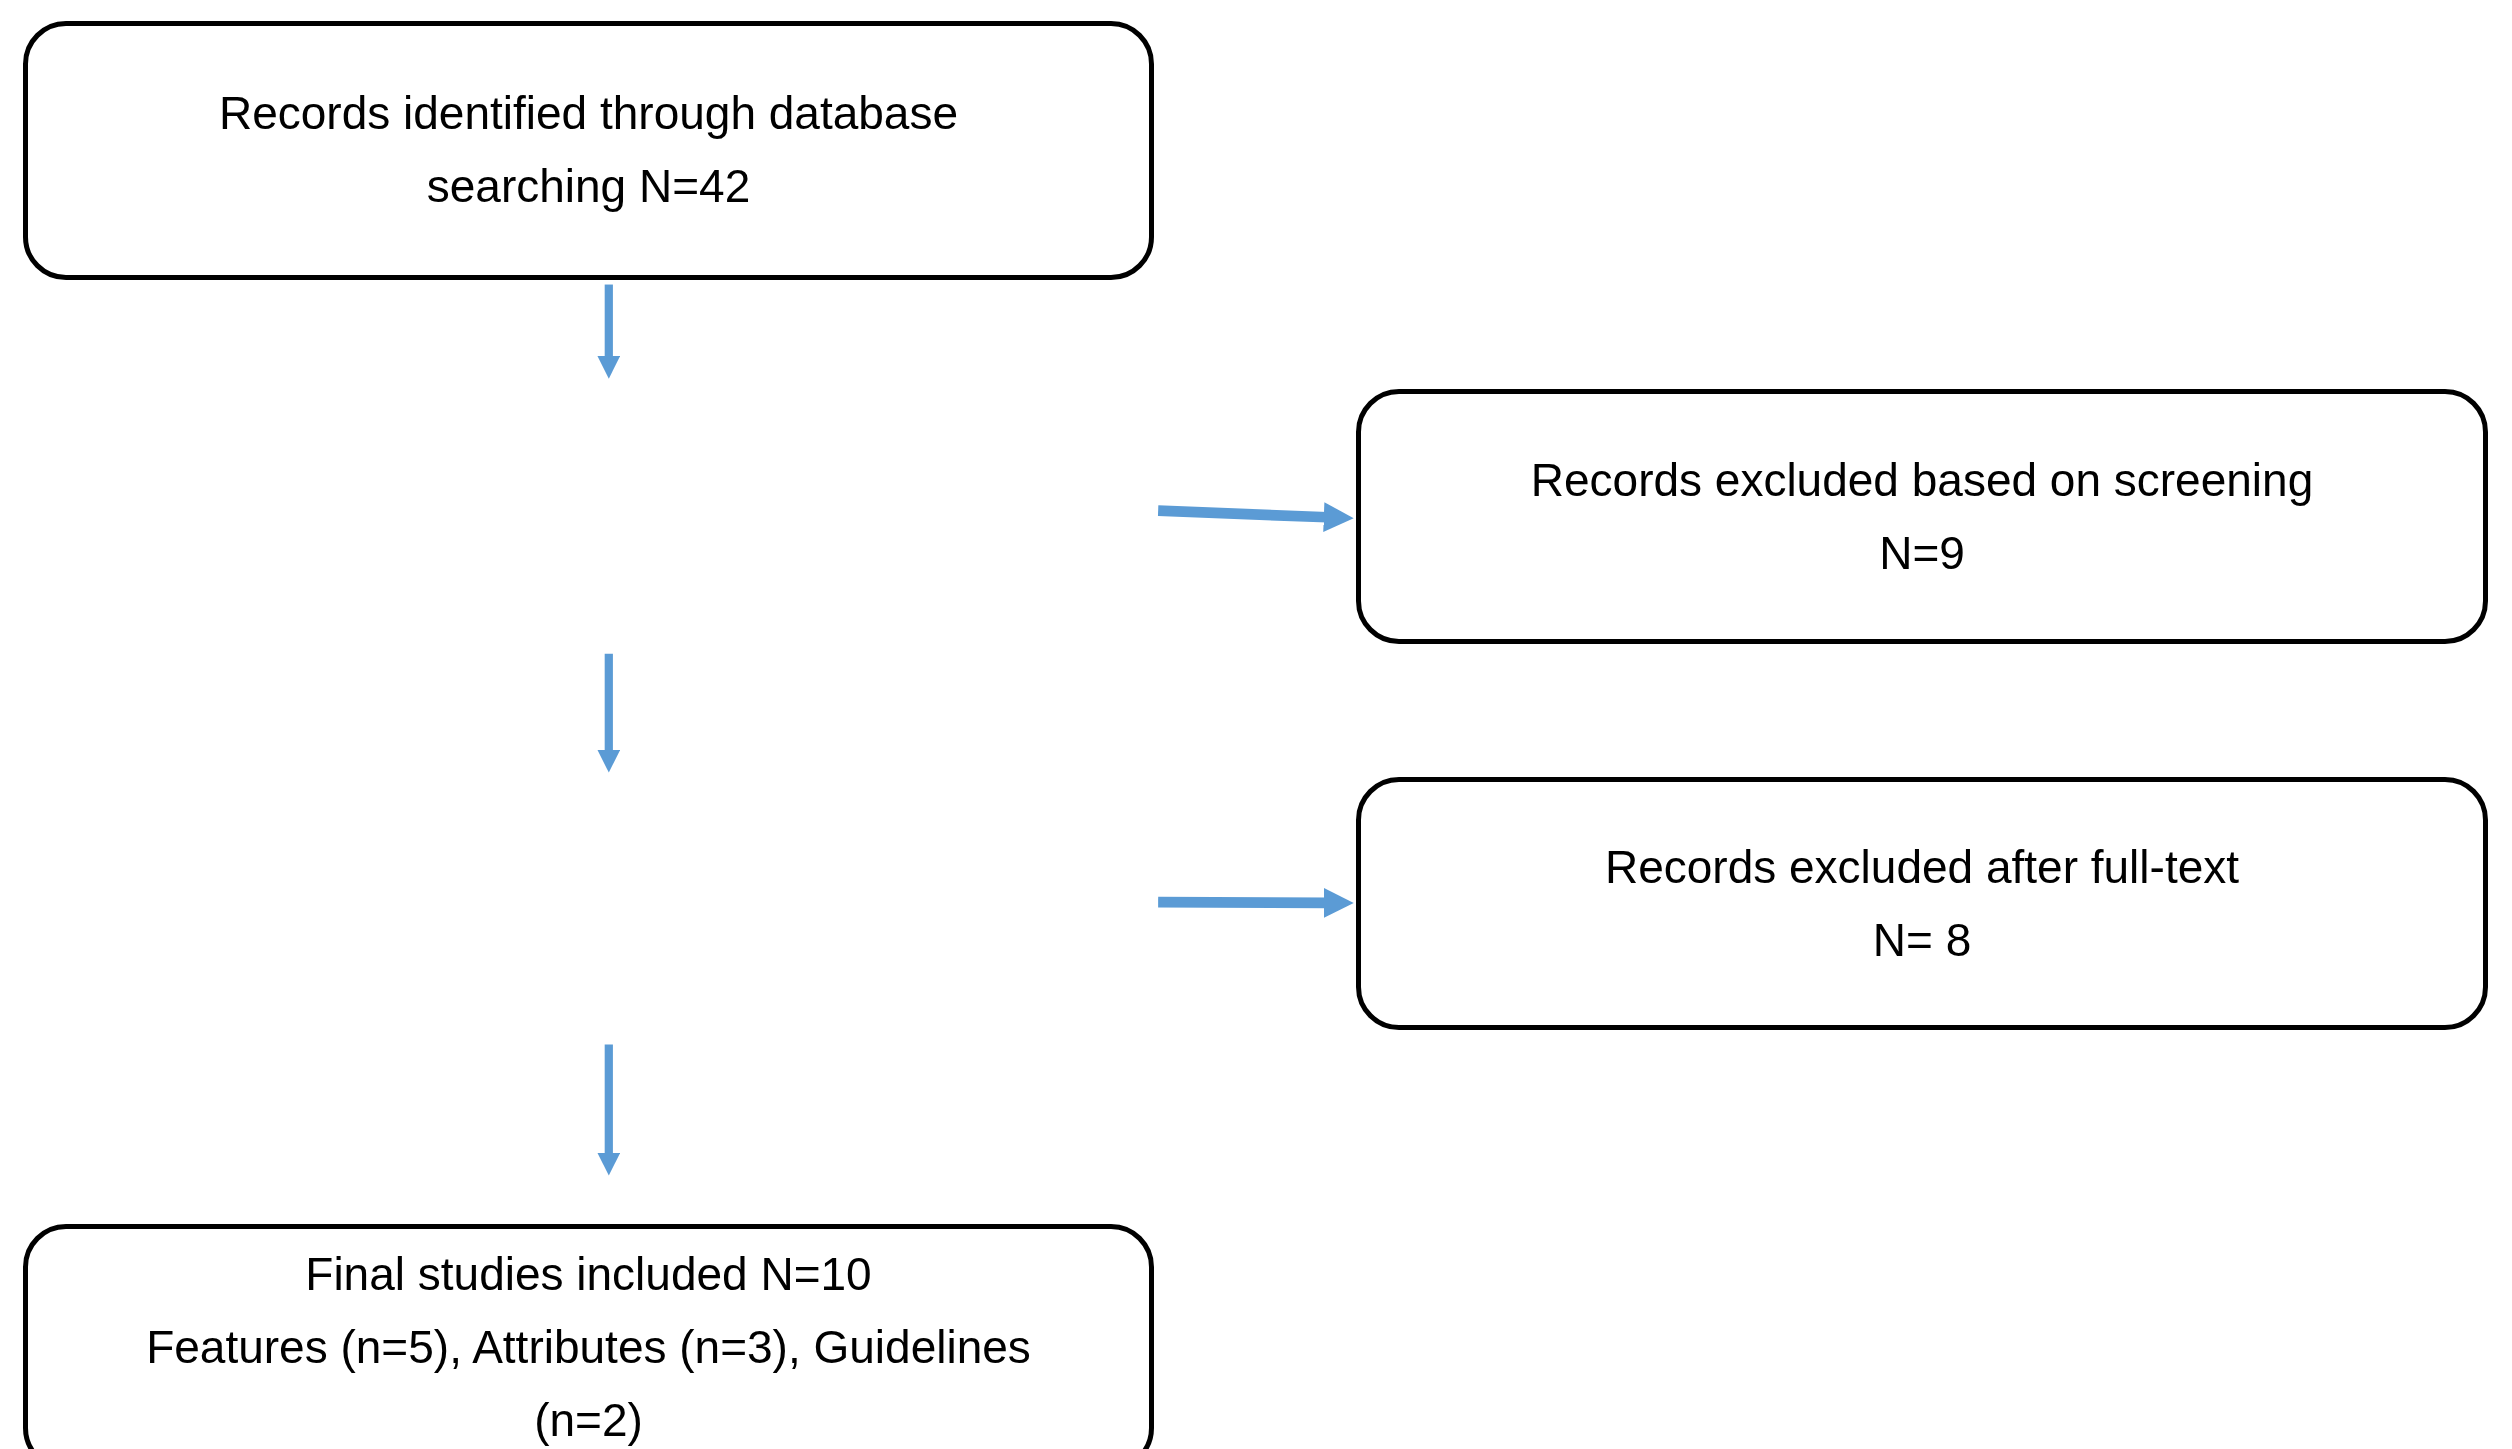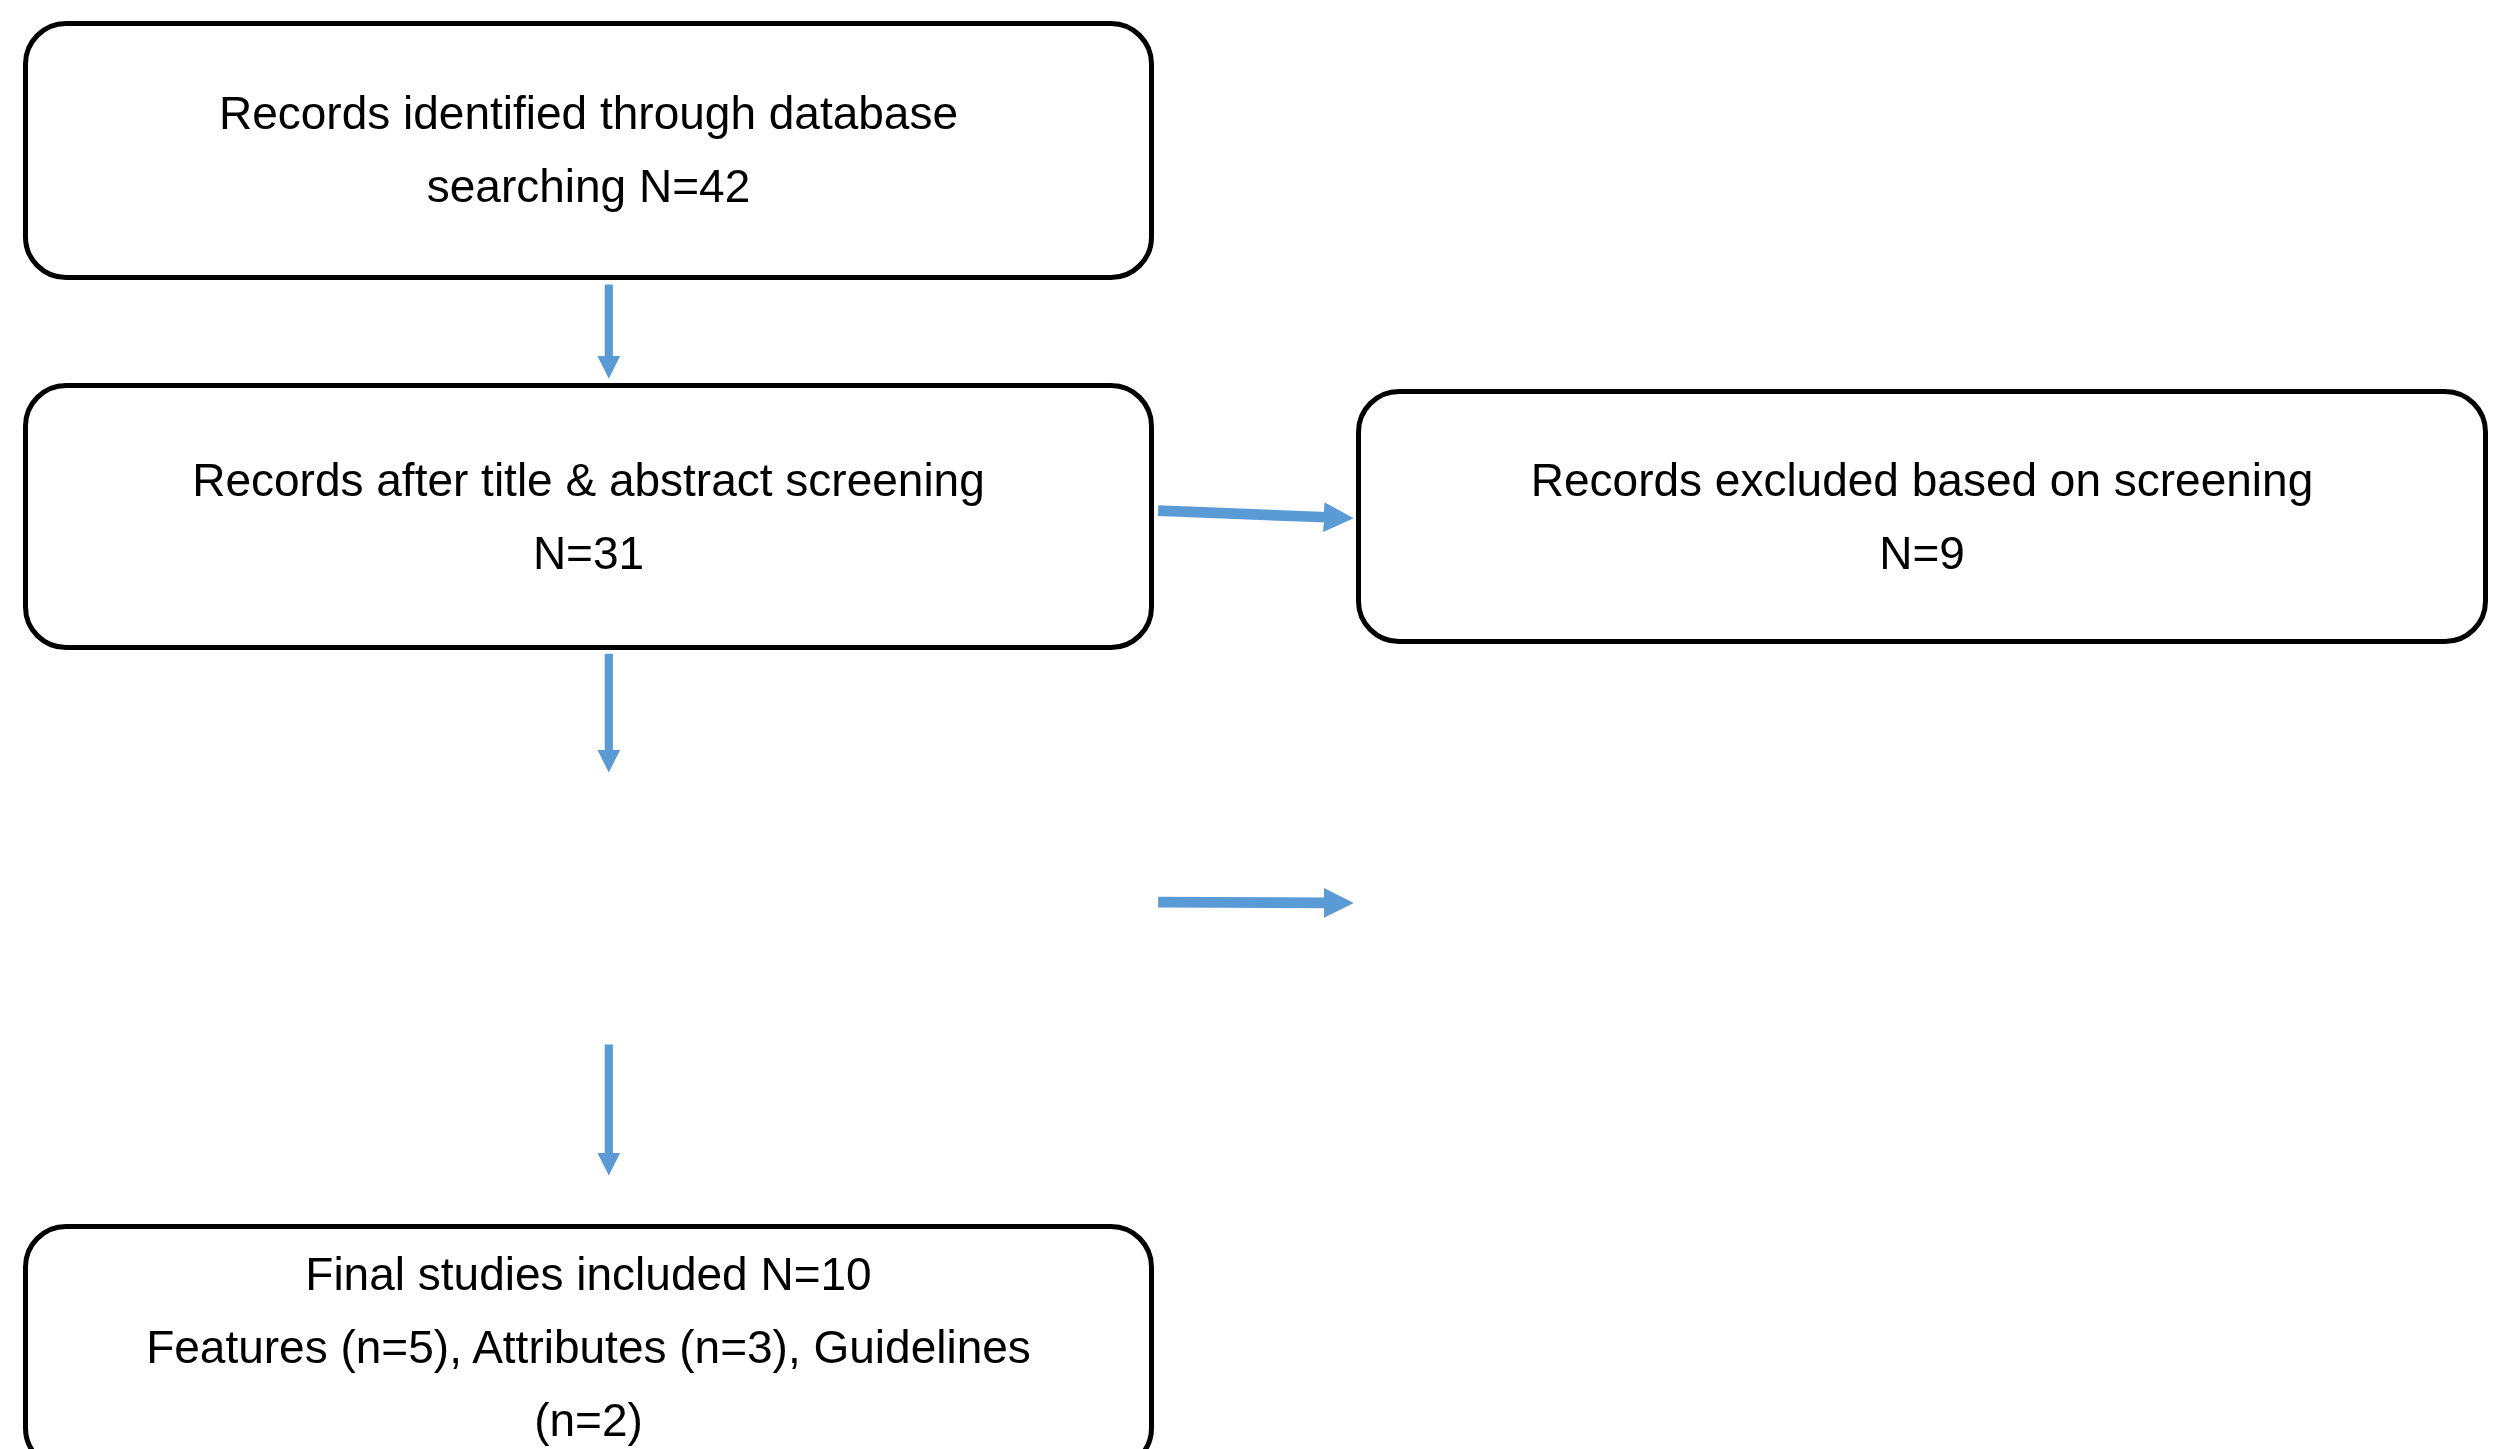--- a/index.html
+++ b/index.html
@@ -54,31 +54,31 @@
 </head>
 <body>
 
 <div class="canvas">
 
   <div class="node box-identified">
     <span class="label">Records identified through database
 searching N=42</span>
   </div>
 
-  <div class="node box-screened">
-    <span class="label">Records after title &amp; abstract screening
-N=31</span>
-  </div>
 
   <div class="node box-excl-screening">
     <span class="label">Records excluded based on screening
 N=9</span>
   </div>
 
 
+  <div class="node box-excl-fulltext">
+    <span class="label">Records excluded after full-text
+N= 8</span>
+  </div>
 
   <div class="node box-included">
     <span class="label">Final studies included N=10
 Features (n=5), Attributes (n=3), Guidelines
 (n=2)</span>
   </div>
 
   <svg class="arrow-layer" width="2512" height="1449" viewBox="0 0 3054 1762" xmlns="http://www.w3.org/2000/svg">
     <defs>
       <marker id="ah" viewBox="0 0 4 4" refX="0.5" refY="2" markerWidth="2.8" markerHeight="2.8" orient="auto">

